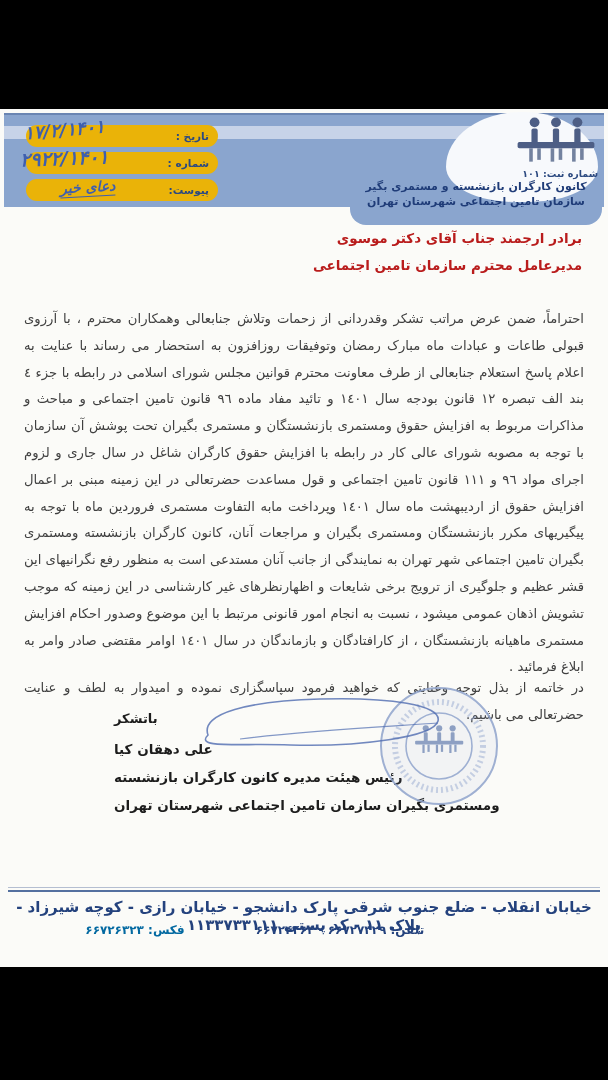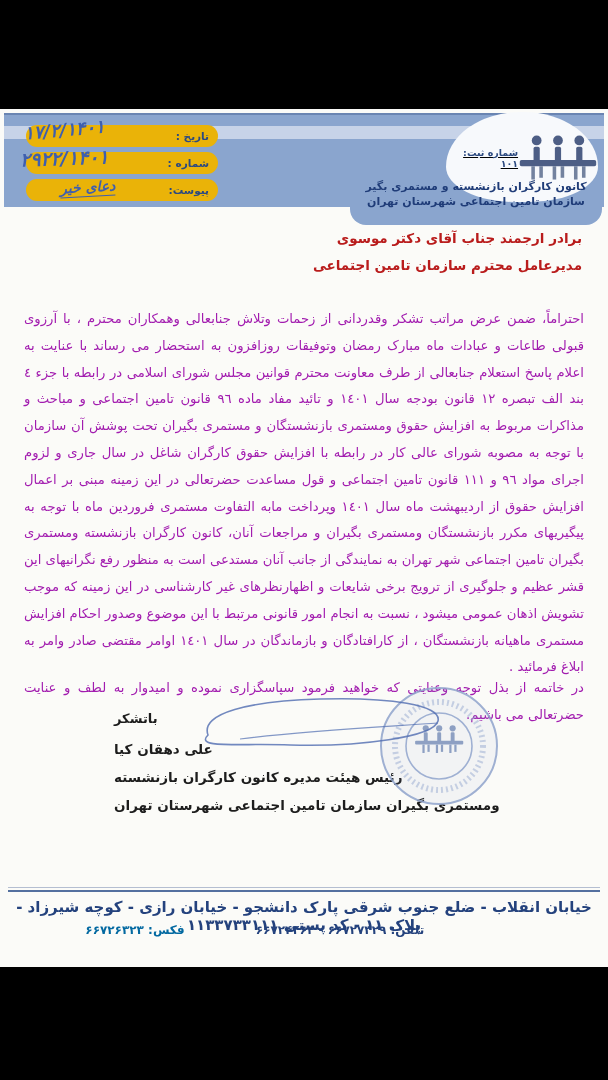--- a/index.html
+++ b/index.html
@@ -10,21 +10,21 @@
           background: #fbfbf8; direction: rtl; }
 
   
   .band { position: absolute; top: 4px; left: 4px; width: 600px; height: 94px;
           background: #8aa5ce; border-top: 2px solid #6a85b2; }
   .band-stripe { position: absolute; top: 11px; left: 0; right: 0; height: 13px; background: #c7d3e8; }
   .band-bump { position: absolute; top: 96px; right: 6px; width: 252px; height: 20px;
                background: #8aa5ce; border-radius: 0 0 16px 16px; }
   .cloud { position: absolute; top: 3px; right: 10px; width: 152px; height: 90px;
            background: #f7f9fc; border-radius: 50% 50% 46% 46% / 62% 62% 40% 40%;
-           display: flex; flex-direction: row; align-items: center; justify-content: flex-start; text-decoration: underline; }
+           display: flex; flex-direction: column; align-items: flex-start; justify-content: flex-start; }
   .cloud svg { margin-top: 5px; }
   .reg-no { font-size: 9.5px; font-weight: bold; color: #2c4a80; margin-top: 1px; }
   .org-names { position: absolute; top: 70px; right: 14px; width: 236px; text-align: center;
                color: #1f3c78; font-weight: bold; font-size: 11px; line-height: 15px; z-index: 3; }
 
   
   .field-row { position: absolute; left: 26px; width: 192px; height: 22px; z-index: 2; }
   .pill { width: 100%; height: 100%; background: #eab308; border-radius: 11px;
           display: flex; direction: rtl; align-items: center; padding: 0 9px;
           font-size: 10.5px; font-weight: bold; color: #2c4a80; }
@@ -36,21 +36,21 @@
                  border-bottom: 1px solid #3f5fae; padding-bottom: 1px; }
 
   
   .recipient { position: absolute; top: 116px; right: 26px; text-align: right; color: #b91c1c; }
   .recipient .r1, .recipient .r2 { font-weight: bold; font-size: 13.5px; line-height: 27px; }
   .recipient .r3 { font-weight: normal; font-size: 13px; line-height: 27px; }
 
   
   .body-par { position: absolute; right: 24px; left: 24px; direction: rtl;
               text-align: justify; text-align-last: right;
-              font-size: 13.2px; line-height: 26.8px; color: #a21caf; }
+              font-size: 13.2px; line-height: 26.8px; color: #404040; }
   .par1 { top: 197px; }
   .par2 { top: 566px; }
 
   
   .sig-block { position: absolute; top: 594px; left: 114px; width: 400px;
                text-align: left; color: #1d1d1d; }
   .sig-thanks { font-size: 13px; font-weight: bold; line-height: 32px; }
   .sig-name   { font-size: 13.5px; font-weight: bold; line-height: 28px; }
   .sig-title  { font-size: 13.5px; font-weight: bold; line-height: 28px; }
   .scribble { position: absolute; left: 66px; top: -10px; width: 276px; height: 70px; z-index: 2; }

